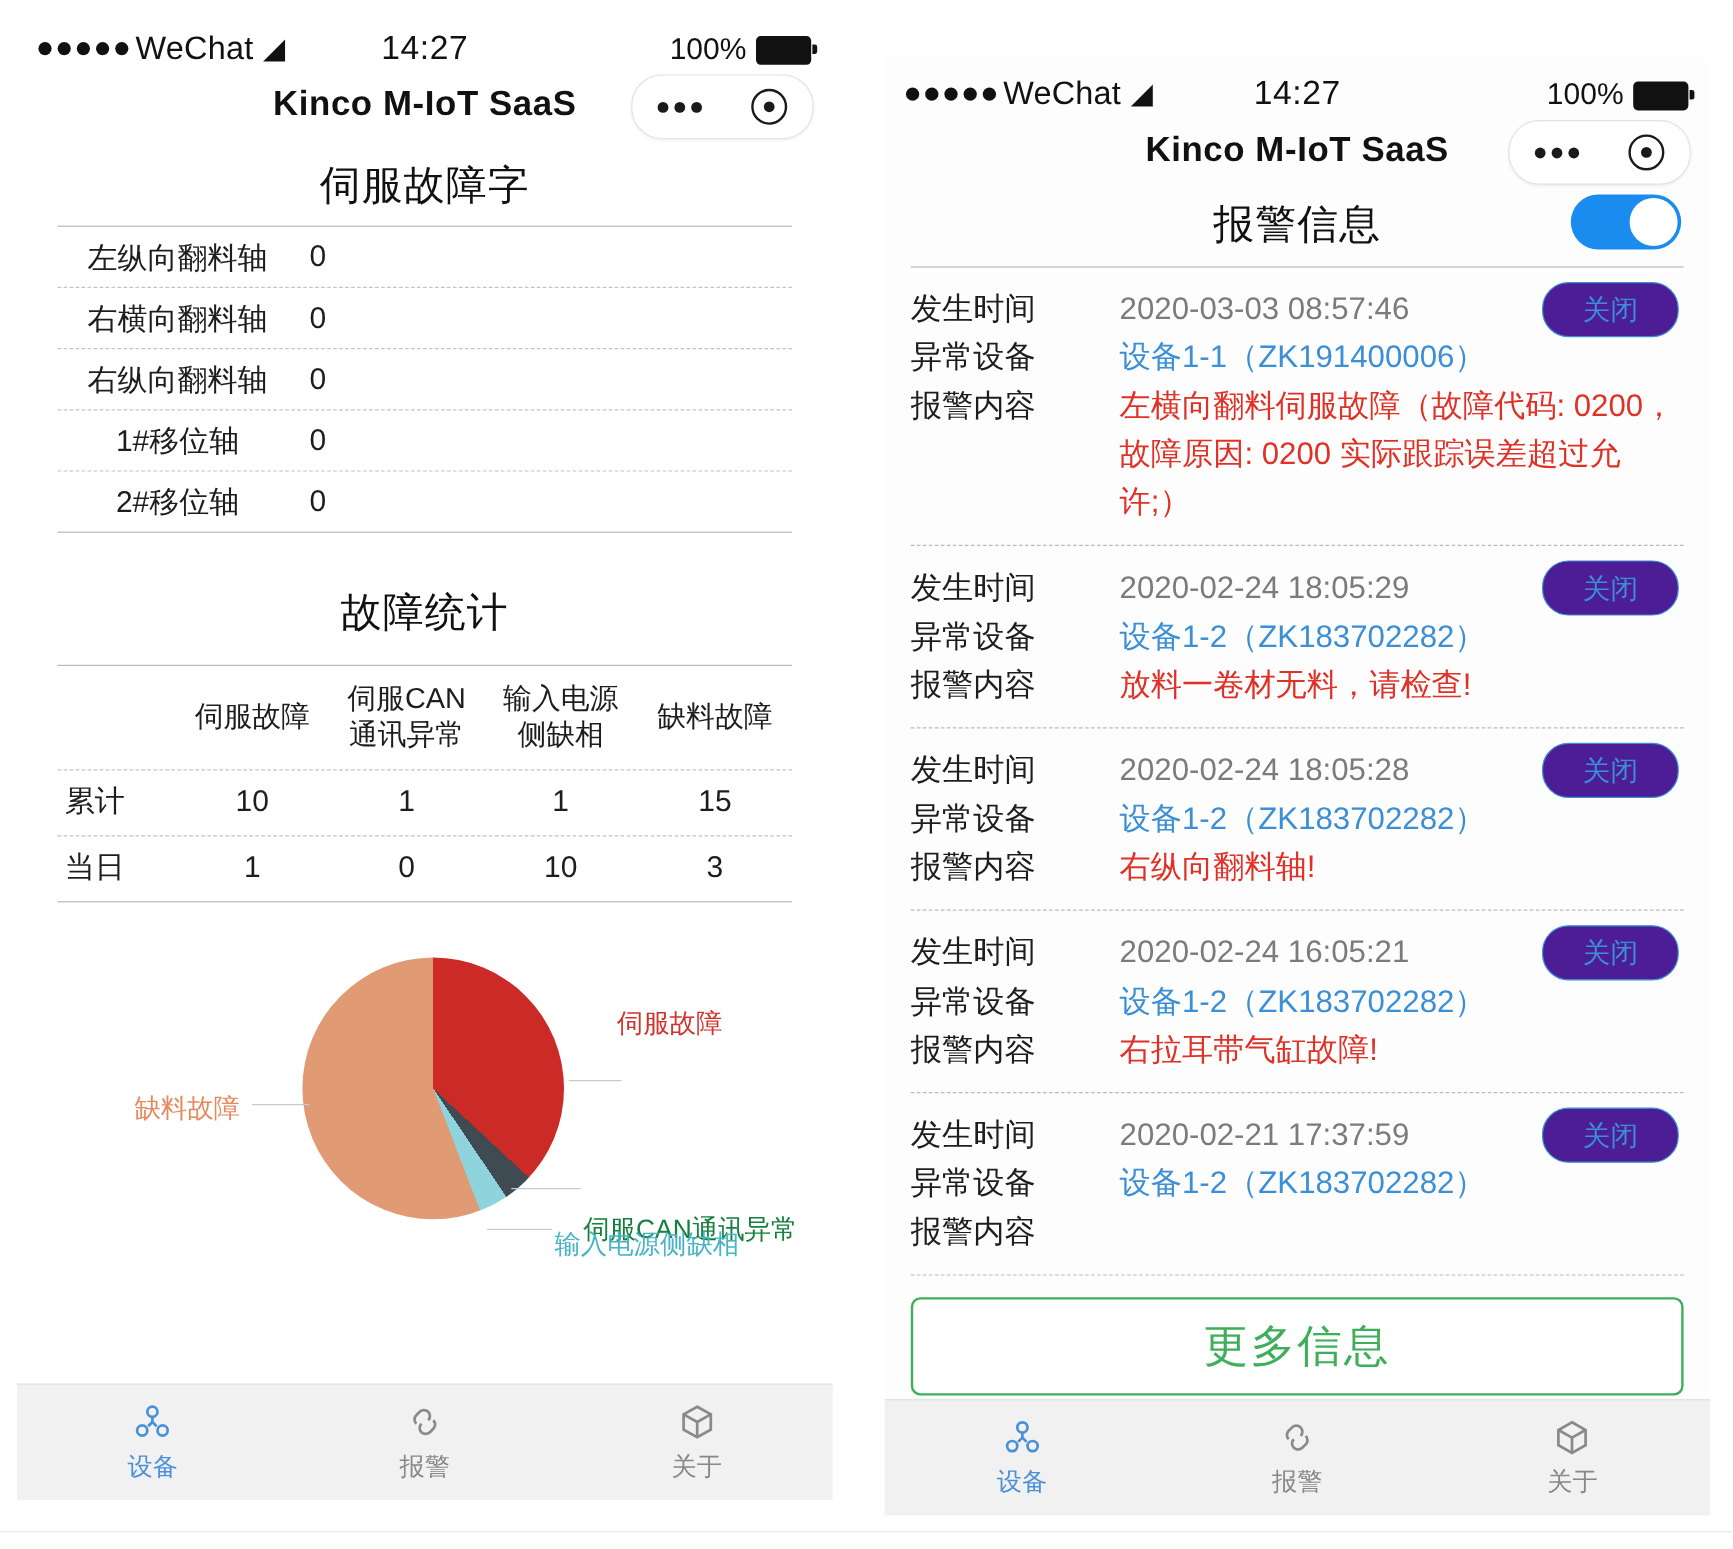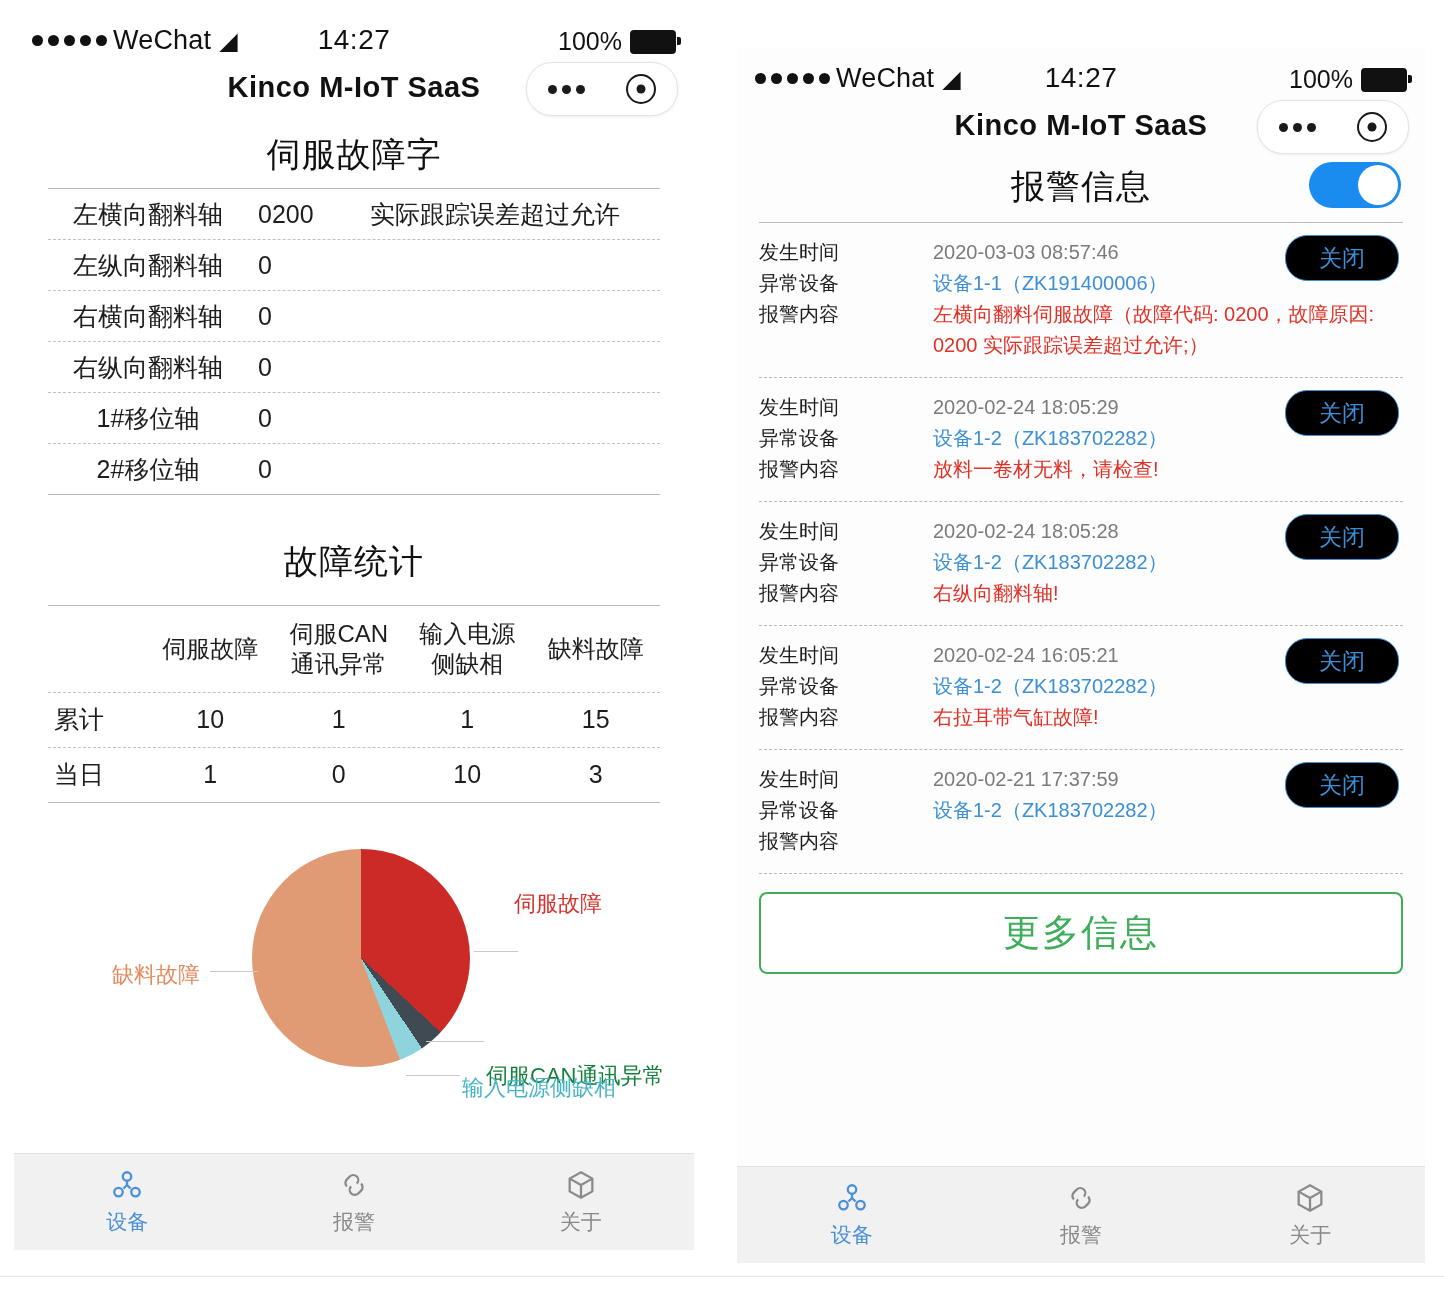--- a/index.html
+++ b/index.html
@@ -304,21 +304,21 @@
     border-top: 1px solid #b9b9b9;
     margin: 0 22px;
   }
   .alarm-item {
     border-bottom: 1px dashed #b9b9b9;
     padding: 14px 0 16px;
     position: relative;
   }
   .row {
     display: flex;
-    font-size: 20px;
+    font-size: 26px;
     line-height: 1.55;
     color: #2b2b2b;
   }
   .row .k {
     width: 126px;
     flex: 0 0 126px;
     color: #1d1d1d;
   }
   .row .v { flex: 1; margin-left: 48px; }
   .v-time { color: #7b7b7b; }
@@ -330,21 +330,21 @@
     top: 12px;
     width: 112px;
     height: 44px;
     border: 1.5px solid #3b8fd6;
     border-radius: 22px;
     color: #3b8fd6;
     font-size: 23px;
     display: flex;
     align-items: center;
     justify-content: center;
-    background: #000000;
+    background: #4c1d95;
   }
   .more-btn {
     margin: 18px 22px 0;
     height: 78px;
     border: 2px solid #3fae5a;
     border-radius: 8px;
     display: flex;
     align-items: center;
     justify-content: center;
     color: #3fae5a;
@@ -391,25 +391,20 @@
           <i></i>
           <i></i>
         </span>
       <span class="target"></span>
     </div>
   </div>
 
   <div class="page-heading">伺服故障字</div>
 
   <div class="tbl">
-    <div class="tr">
-      <span class="c-name">左横向翻料轴</span>
-      <span class="c-code">0200</span>
-      <span class="c-desc">实际跟踪误差超过允许</span>
-    </div>
     <div class="tr">
       <span class="c-name">左纵向翻料轴</span>
       <span class="c-code">0</span>
       <span class="c-desc"></span>
     </div>
     <div class="tr">
       <span class="c-name">右横向翻料轴</span>
       <span class="c-code">0</span>
       <span class="c-desc"></span>
     </div>

